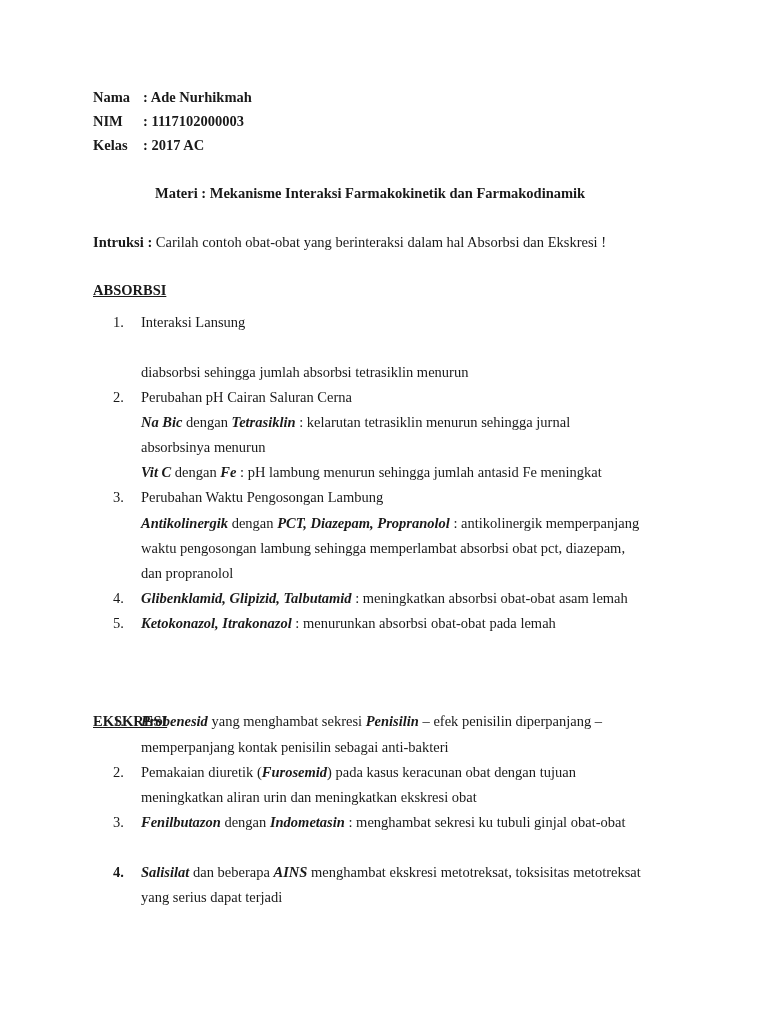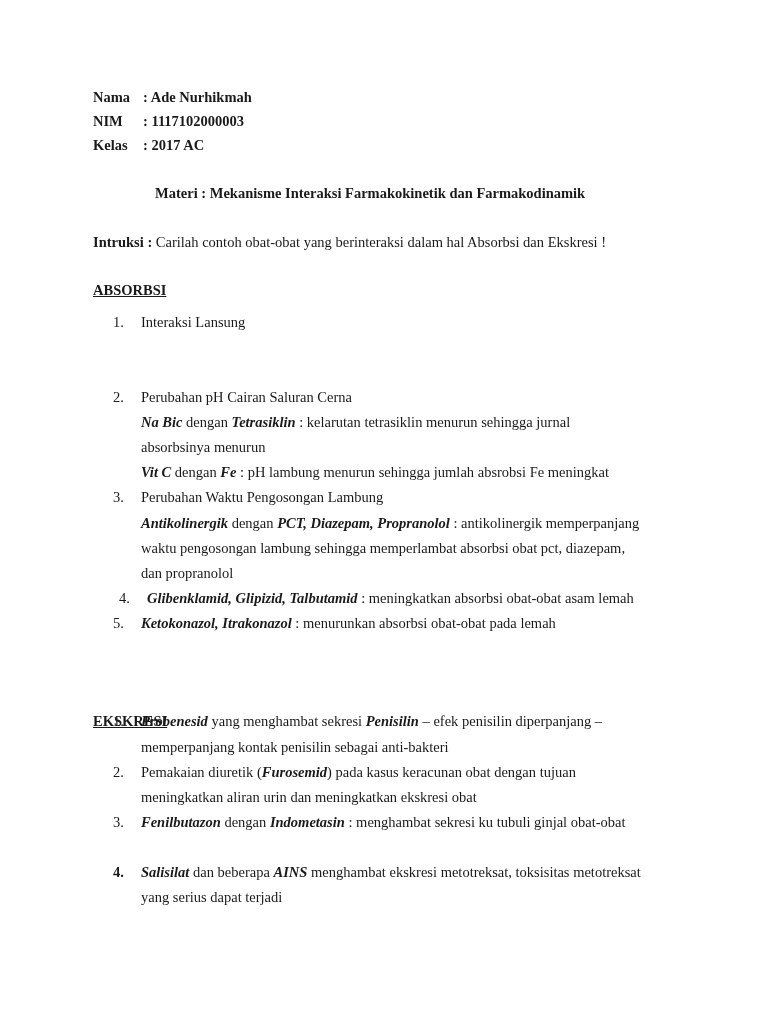--- a/index.html
+++ b/index.html
@@ -36,42 +36,43 @@
 
   <div class="line" style="left:93px; top:233px;">
     <span class="b">Intruksi :</span><span> Carilah contoh obat-obat yang berinteraksi dalam hal Absorbsi dan Ekskresi !</span>
   </div>
 
   <div class="line b u" style="left:93px; top:281px;">ABSORBSI</div>
 
   <div class="line" style="left:113px; top:313px;">
     <span class="num">1.</span><span>Interaksi Lansung</span>
   </div>
+  <div class="line" style="left:141px; top:363px;">diabsorbsi sehingga jumlah absorbsi tetrasiklin menurun</div>
 
   <div class="line" style="left:113px; top:388px;">
     <span class="num">2.</span><span>Perubahan pH Cairan Saluran Cerna</span>
   </div>
   <div class="line" style="left:141px; top:413px;">
     <span class="bi">Na Bic</span><span> dengan </span><span class="bi">Tetrasiklin</span><span> : kelarutan tetrasiklin menurun sehingga jurnal</span>
   </div>
   <div class="line" style="left:141px; top:438px;">absorbsinya menurun</div>
   <div class="line" style="left:141px; top:463px;">
-    <span class="bi">Vit C</span><span> dengan </span><span class="bi">Fe</span><span> : pH lambung menurun sehingga jumlah absrobsi Fe meningkat</span>
+    <span class="bi">Vit C</span><span> dengan </span><span class="bi">Fe</span><span> : pH lambung menurun sehingga jumlah antasid Fe meningkat</span>
   </div>
 
   <div class="line" style="left:113px; top:488px;">
     <span class="num">3.</span><span>Perubahan Waktu Pengosongan Lambung</span>
   </div>
   <div class="line" style="left:141px; top:514px;">
     <span class="bi">Antikolinergik</span><span> dengan </span><span class="bi">PCT, Diazepam, Propranolol</span><span> : antikolinergik memperpanjang</span>
   </div>
   <div class="line" style="left:141px; top:539px;">waktu pengosongan lambung sehingga memperlambat absorbsi obat pct, diazepam,</div>
   <div class="line" style="left:141px; top:564px;">dan propranolol</div>
 
-  <div class="line" style="left:119px; top:589px;">
+  <div class="line" style="left:113px; top:589px;">
     <span class="num">4.</span><span class="bi">Glibenklamid, Glipizid, Talbutamid</span><span> : meningkatkan absorbsi obat-obat asam lemah</span>
   </div>
 
   <div class="line" style="left:113px; top:614px;">
     <span class="num">5.</span><span class="bi">Ketokonazol, Itrakonazol</span><span> : menurunkan absorbsi obat-obat pada lemah</span>
   </div>
 
   <div class="line b u" style="left:93px; top:712px;">EKSKRESI</div>
 
   <div class="line" style="left:113px; top:712px;">

